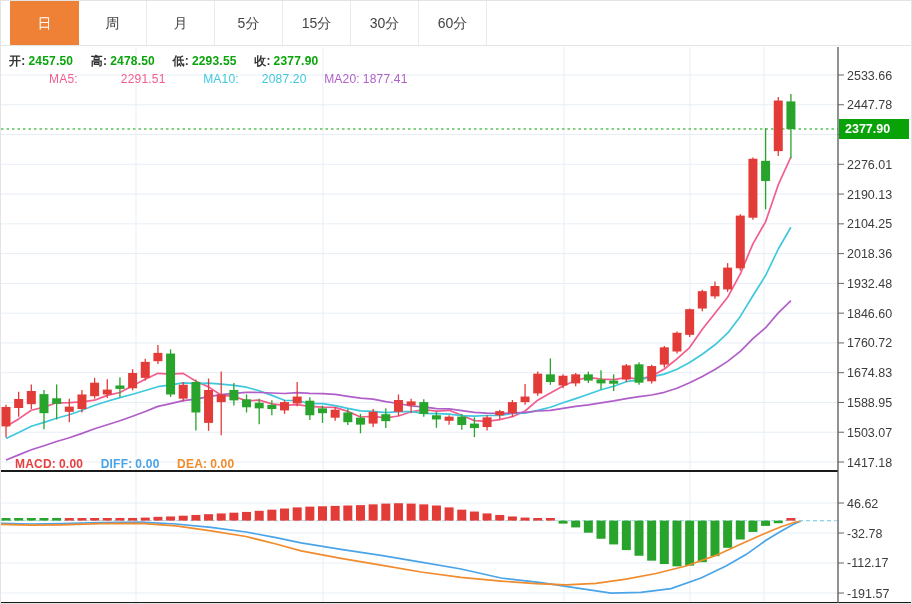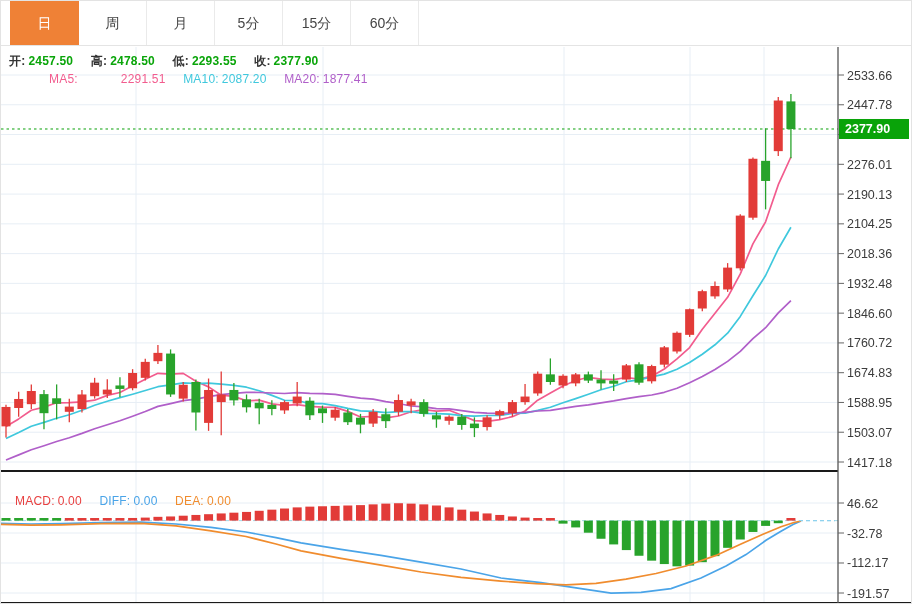--- a/index.html
+++ b/index.html
@@ -11,37 +11,38 @@
        border-right:1px solid #eaeaea;cursor:pointer;user-select:none;}
   .tab:first-child{border-left:1px solid #eaeaea;}
   .tab.active{background:#ef8136;color:#fff;border-color:#ef8136;}
   svg{position:absolute;top:0;left:0;}
   .legend{position:absolute;font-size:12px;font-weight:700;z-index:4;white-space:nowrap;letter-spacing:.2px;}
   .legend span{margin-right:3px;}
   .legend .gap{margin-right:14px;}
   .lbl{color:#333;}
   .val-green{color:#0aa50a;}
   .ma5{color:#f25c8e;margin-left:40px;}
-  .ma10{color:#3fc8dd;}
+  .ma10{color:#3fc8dd;margin-left:20px;}
   .ma20{color:#b05fc9;}
   .macd-r{color:#e84040;}
   .macd-b{color:#4aa4e8;}
   .macd-o{color:#f08c2e;}
 </style>
 </head>
 <body>
 
 <div class="page">
 
   <div class="tabbar">
       <div class="tab active">日</div>
       <div class="tab">周</div>
       <div class="tab">月</div>
       <div class="tab">5分</div>
       <div class="tab">15分</div>
+      <div class="tab">30分</div>
       <div class="tab">60分</div>
     </div>
 
   <svg id="chart-svg" width="912" height="604" viewBox="0 0 912 604">
       <g>
         <line x1="135" y1="46" x2="135" y2="601" stroke="#e7eef5" stroke-width="1"></line>
         <line x1="322" y1="46" x2="322" y2="601" stroke="#e7eef5" stroke-width="1"></line>
         <line x1="563" y1="46" x2="563" y2="601" stroke="#e7eef5" stroke-width="1"></line>
         <line x1="689" y1="46" x2="689" y2="601" stroke="#e7eef5" stroke-width="1"></line>
         <line x1="763" y1="46" x2="763" y2="601" stroke="#e7eef5" stroke-width="1"></line>
@@ -319,19 +320,19 @@
     <span class="lbl">低:</span><span class="val-green gap">2293.55</span>
     <span class="lbl">收:</span><span class="val-green">2377.90</span>
   </div>
 
   <div class="legend" style="left:8px;top:71px;font-weight:400;">
     <span class="ma5">MA5:</span><span class="ma5 gap">2291.51</span>
     <span class="ma10">MA10:</span><span class="ma10 gap">2087.20</span>
     <span class="ma20">MA20:</span><span class="ma20">1877.41</span>
   </div>
 
-  <div class="legend" style="left:14px;top:493px;font-weight:400;">
+  <div class="legend" style="left:14px;top:456px;font-weight:700;">
     <span class="macd-r">MACD:</span><span class="macd-r gap">0.00</span>
     <span class="macd-b">DIFF:</span><span class="macd-b gap">0.00</span>
     <span class="macd-o">DEA:</span><span class="macd-o">0.00</span>
   </div>
 
 </div>
 
 </body></html>

